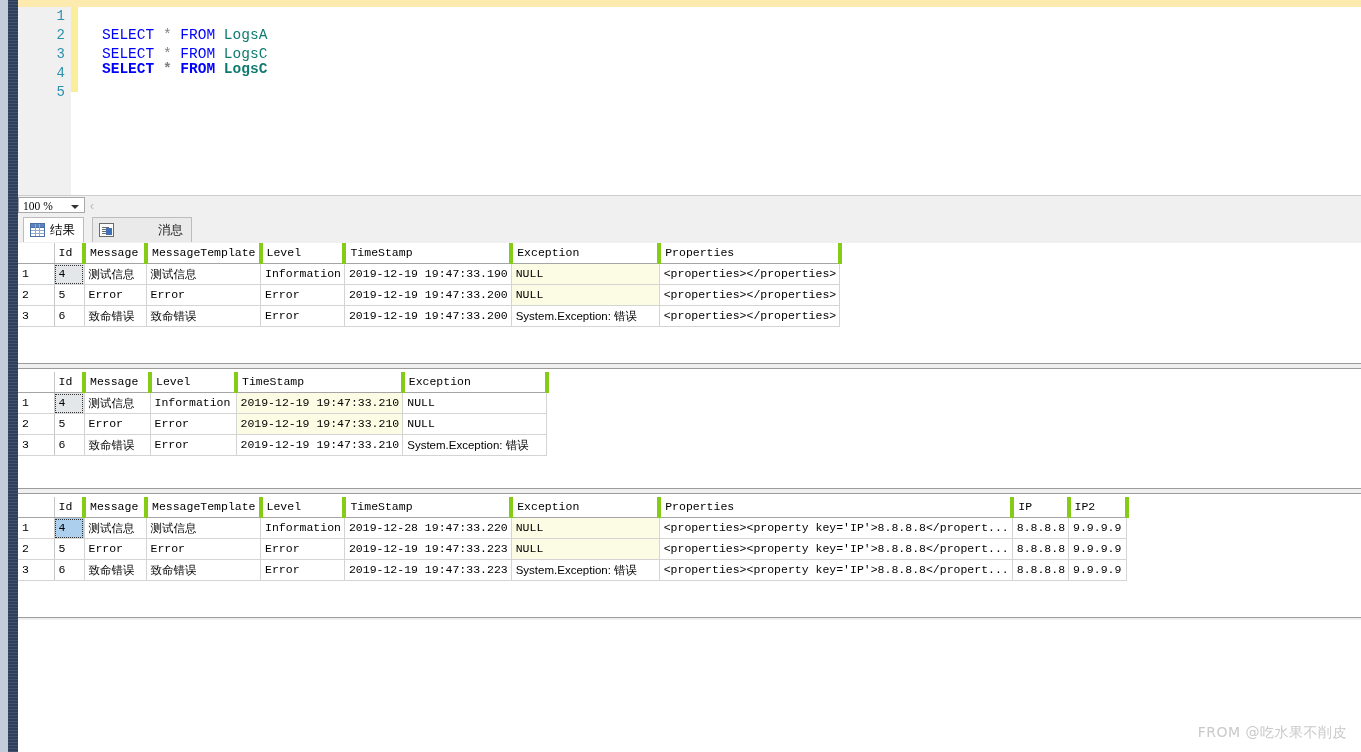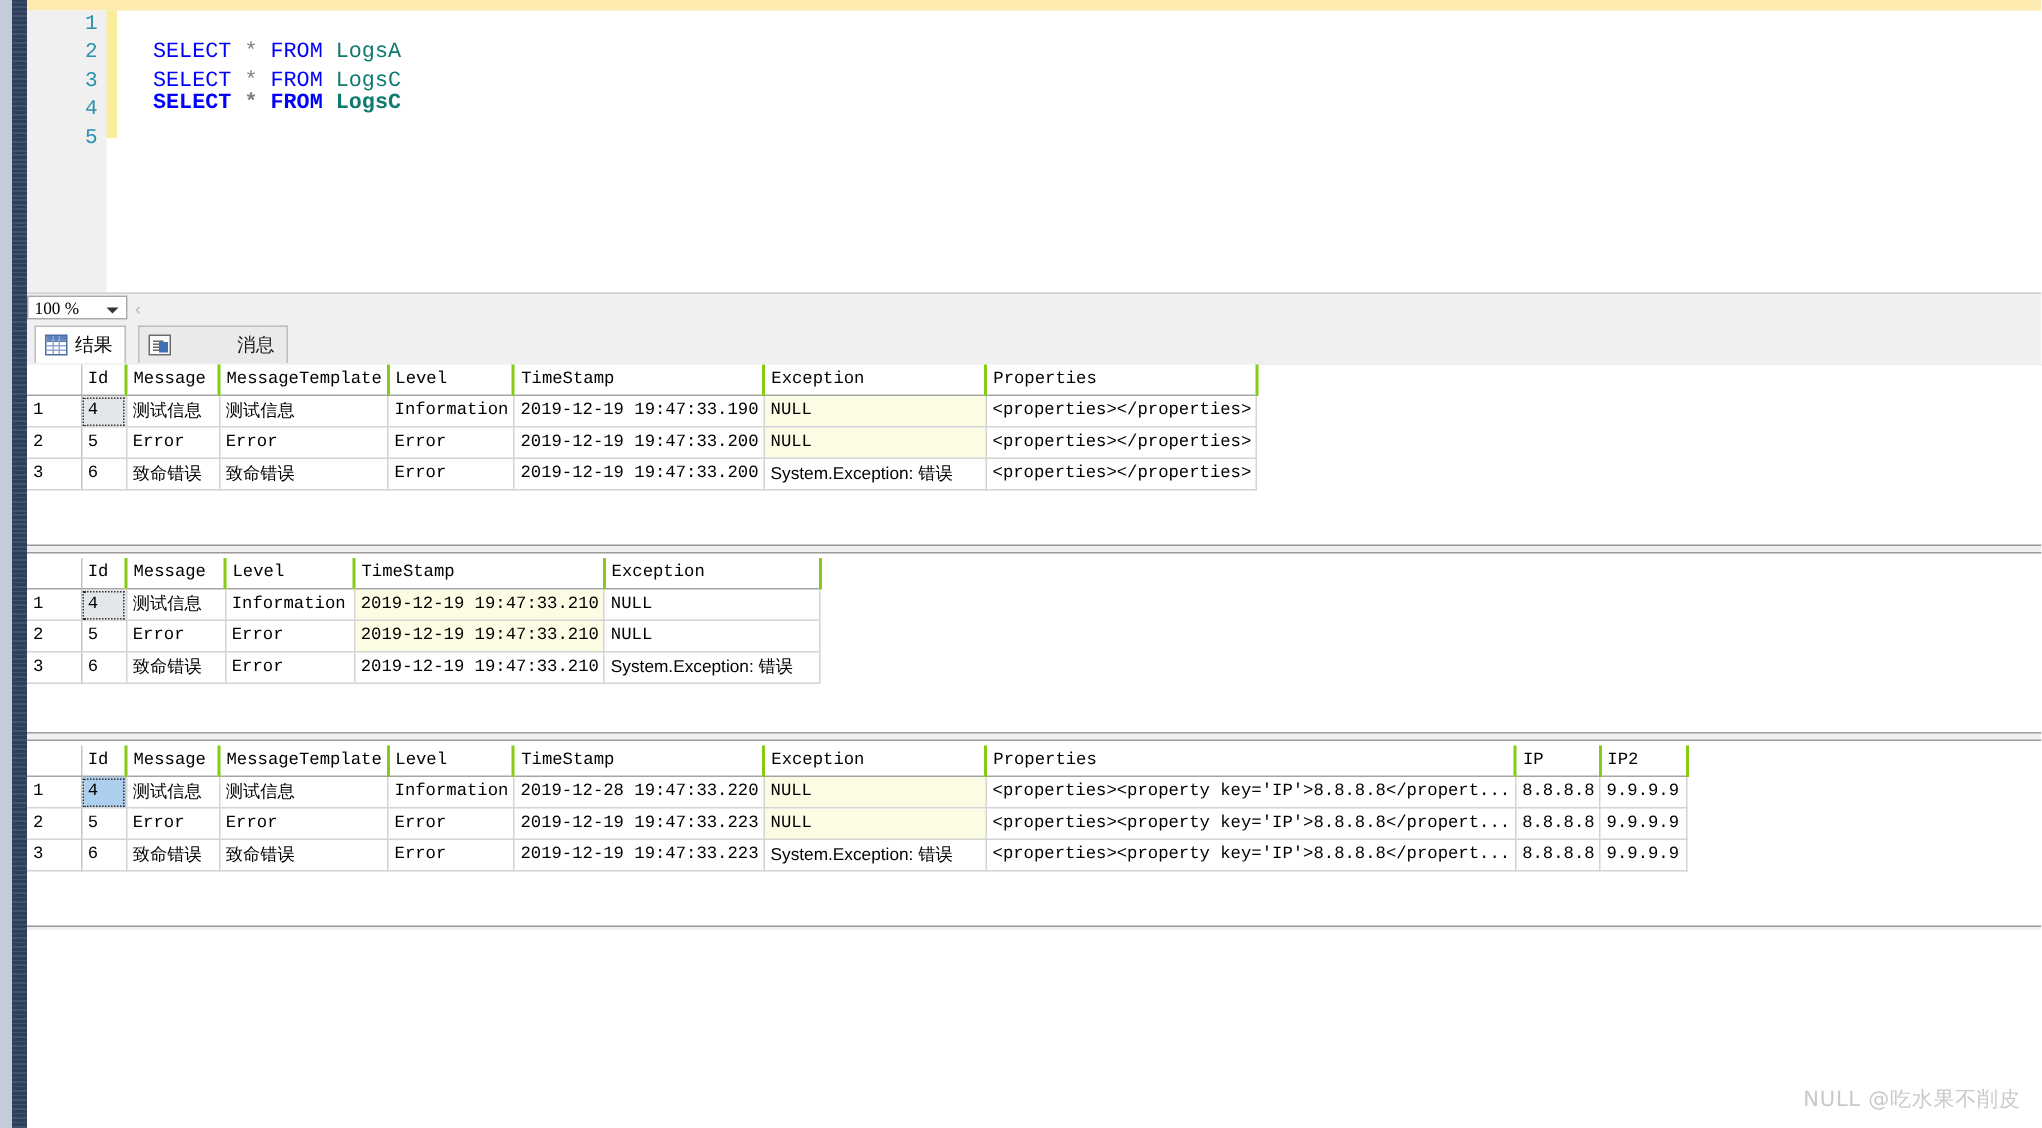--- a/index.html
+++ b/index.html
@@ -171,21 +171,21 @@
     text-align: left;
     font-weight: normal;
     white-space: nowrap;
     overflow: hidden;
     color: #000;
     box-sizing: border-box;
   }
   table.rgrid th {
     background: #ffffff;
     border-bottom: 1px solid #a5a5a5;
-    border-right: 2px solid #84cc16;
+    border-right: 4px solid #84cc16;
     font-size: 11.5px;
   }
   table.rgrid th.corner, table.rgrid td.rowhdr {
     background: #ffffff;
     border-right: 1px solid #c6c6c6;
     text-align: left;
     color: #000;
     width: 36px;
   }
   table.rgrid th.corner { border-bottom: 1px solid #a5a5a5; }
@@ -437,13 +437,13 @@
             <td>&lt;properties&gt;&lt;property key='IP'&gt;8.8.8.8&lt;/propert...</td>
             <td>8.8.8.8</td>
             <td>9.9.9.9</td>
           </tr>
         </tbody>
       </table>
   </div>
   <div class="grid-sep" id="sep-2" style="top:374px; border-bottom:none; height:2px;"></div>
 </div>
 
-<div id="watermark">NULL @吃水果不削皮</div>
+<div id="watermark">FROM @吃水果不削皮</div>
 
 </body></html>

